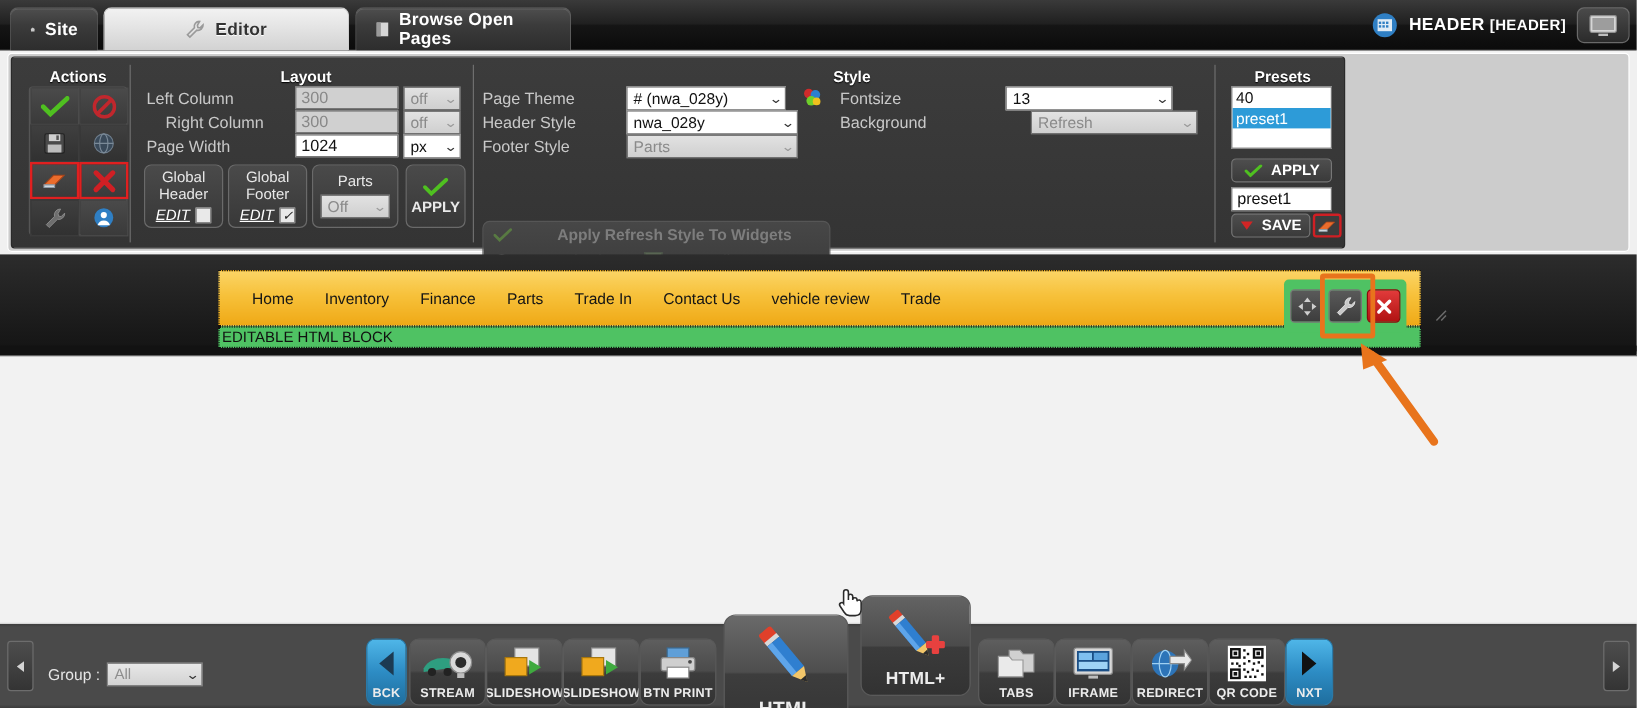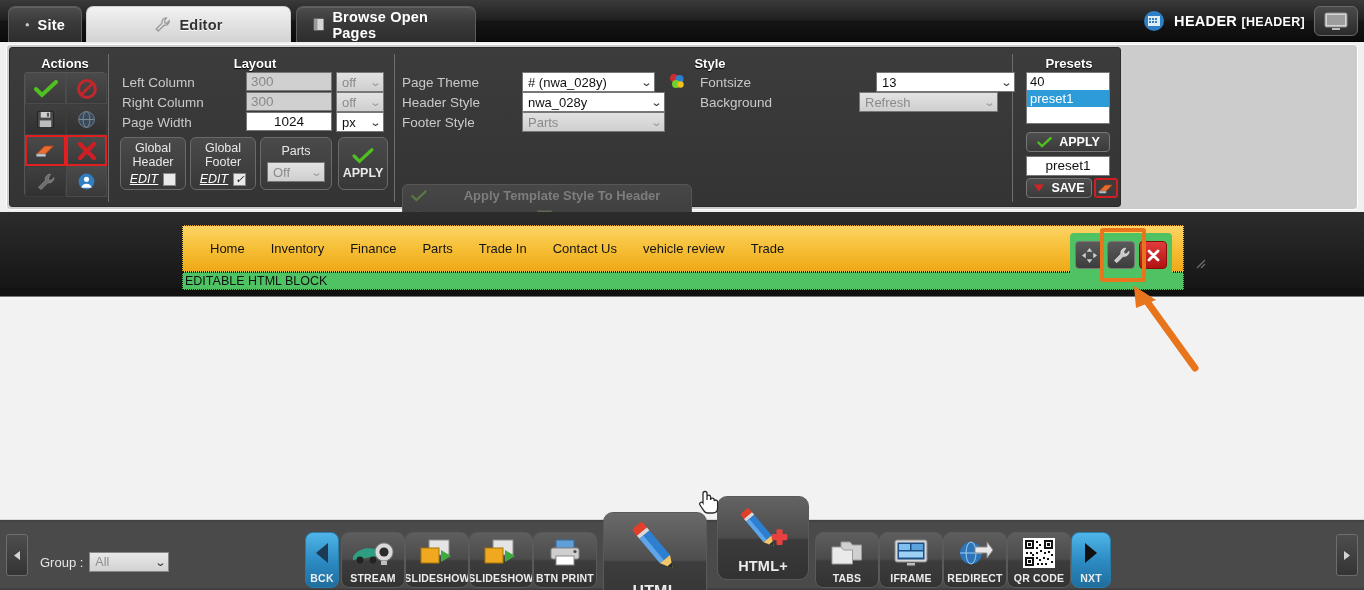--- a/index.html
+++ b/index.html
@@ -94,21 +94,21 @@
 
   
   #layout-title { left: 155px; top: 8px; width: 180px; text-align: center; }
   .frow { position:absolute; height: 20px; display:flex; align-items:center; }
   .flab { color:#c9c9c9; font-size: 13.5px; }
   .finput {
     height: 19px; border: 1px solid #777; font-size: 13.5px; padding: 0 4px;
     font-family: "Liberation Sans", sans-serif; line-height: 17px;
   }
   .finput.dis { background: #d0d0d0; color:#888; }
-  .finput.en  { background: #ffffff; color:#111;text-align:center; }
+  .finput.en  { background: #ffffff; color:#111; }
   .fsel {
     height: 20px; border: 1px solid #777; font-size: 13px;
     display:flex; align-items:center; justify-content:space-between;
     padding: 0 3px 0 5px; cursor: pointer;
     font-family: "Liberation Sans", sans-serif;
   }
   .fsel.dis { background: linear-gradient(180deg,#e2e2e2,#cfcfcf); color:#8a8a8a; }
   .fsel.en  { background: #ffffff; color:#111; }
   .chev { font-size: 11px; color:#333; transform: scaleX(1.3); }
   .fsel.dis .chev { color:#9a9a9a; }
@@ -366,21 +366,21 @@
 
       <div class="frow" style="left:112px; top:24px;">
         <span class="flab">Left Column</span>
       </div>
       <div class="finput dis" style="position:absolute; left:236px; top:24px; width:86px;">300</div>
       <div class="fsel dis" style="position:absolute; left:326px; top:24px; width:48px;">
         <span>off</span>
           <span class="chev">⌄</span>
       </div>
 
-      <div class="frow" style="left:112px; top:44px;">
+      <div class="frow" style="left:128px; top:44px;">
         <span class="flab">Right Column</span>
       </div>
       <div class="finput dis" style="position:absolute; left:236px; top:44px; width:86px;">300</div>
       <div class="fsel dis" style="position:absolute; left:326px; top:44px; width:48px;">
         <span>off</span>
           <span class="chev">⌄</span>
       </div>
 
       <div class="frow" style="left:112px; top:64px;">
         <span class="flab">Page Width</span>
@@ -454,39 +454,39 @@
         <span class="flab">Footer Style</span>
       </div>
       <div class="fsel dis" style="position:absolute; left:512px; top:64px; width:143px;">
         <span>Parts</span>
           <span class="chev">⌄</span>
       </div>
 
       <div class="frow" style="left:690px; top:24px;">
         <span class="flab">Fontsize</span>
       </div>
-      <div class="fsel en" style="position:absolute; left:866px; top:24px; width:139px;">
+      <div class="fsel en" style="position:absolute; left:828px; top:24px; width:139px;">
         <span>13</span>
           <span class="chev">⌄</span>
       </div>
 
       <div class="frow" style="left:690px; top:44px;">
         <span class="flab">Background</span>
       </div>
       <div class="fsel dis" style="position:absolute; left:849px; top:44px; width:139px;">
         <span>Refresh</span>
           <span class="chev">⌄</span>
       </div>
 
       <div class="tplbox">
         <div class="tplrow" style="left:8px; top:3px; width:274px;">
           <svg width="16" height="12" viewBox="0 0 24 18" style="margin-right:12px">
             <path d="M2 9 L8 15 L22 2" fill="none" stroke="#587a42" stroke-width="3.4" stroke-linecap="round"></path>
           </svg>
-          <span style="flex:1; text-align:center; font-weight:bold;">Apply Template Style To Header</span>
+          <span style="flex:1; text-align:center; font-weight:bold;">Apply Refresh Style To Widgets</span>
         </div>
         <div class="tplrow" style="left:8px; top:25px; width:274px;">
           <svg width="14" height="14" viewBox="0 0 16 16" style="margin-right:10px">
             <circle cx="8" cy="8" r="6.4" fill="none" stroke="#7d7d7d" stroke-width="1.4"></circle>
             <path d="M8 3.2 L8 8 L11.4 8" fill="none" stroke="#7d7d7d" stroke-width="1.4"></path>
           </svg>
           <span style="width:96px; text-align:center;">Refresh</span>
           <span style="width:15px;height:15px;background:#5d6a55;border:1px solid #4d574a;display:flex;align-items:center;justify-content:center;color:#8fae73;font-size:12px;margin:0 6px;">✓</span>
           <span style="flex:1; text-align:center;">All Pages</span>
         </div>

